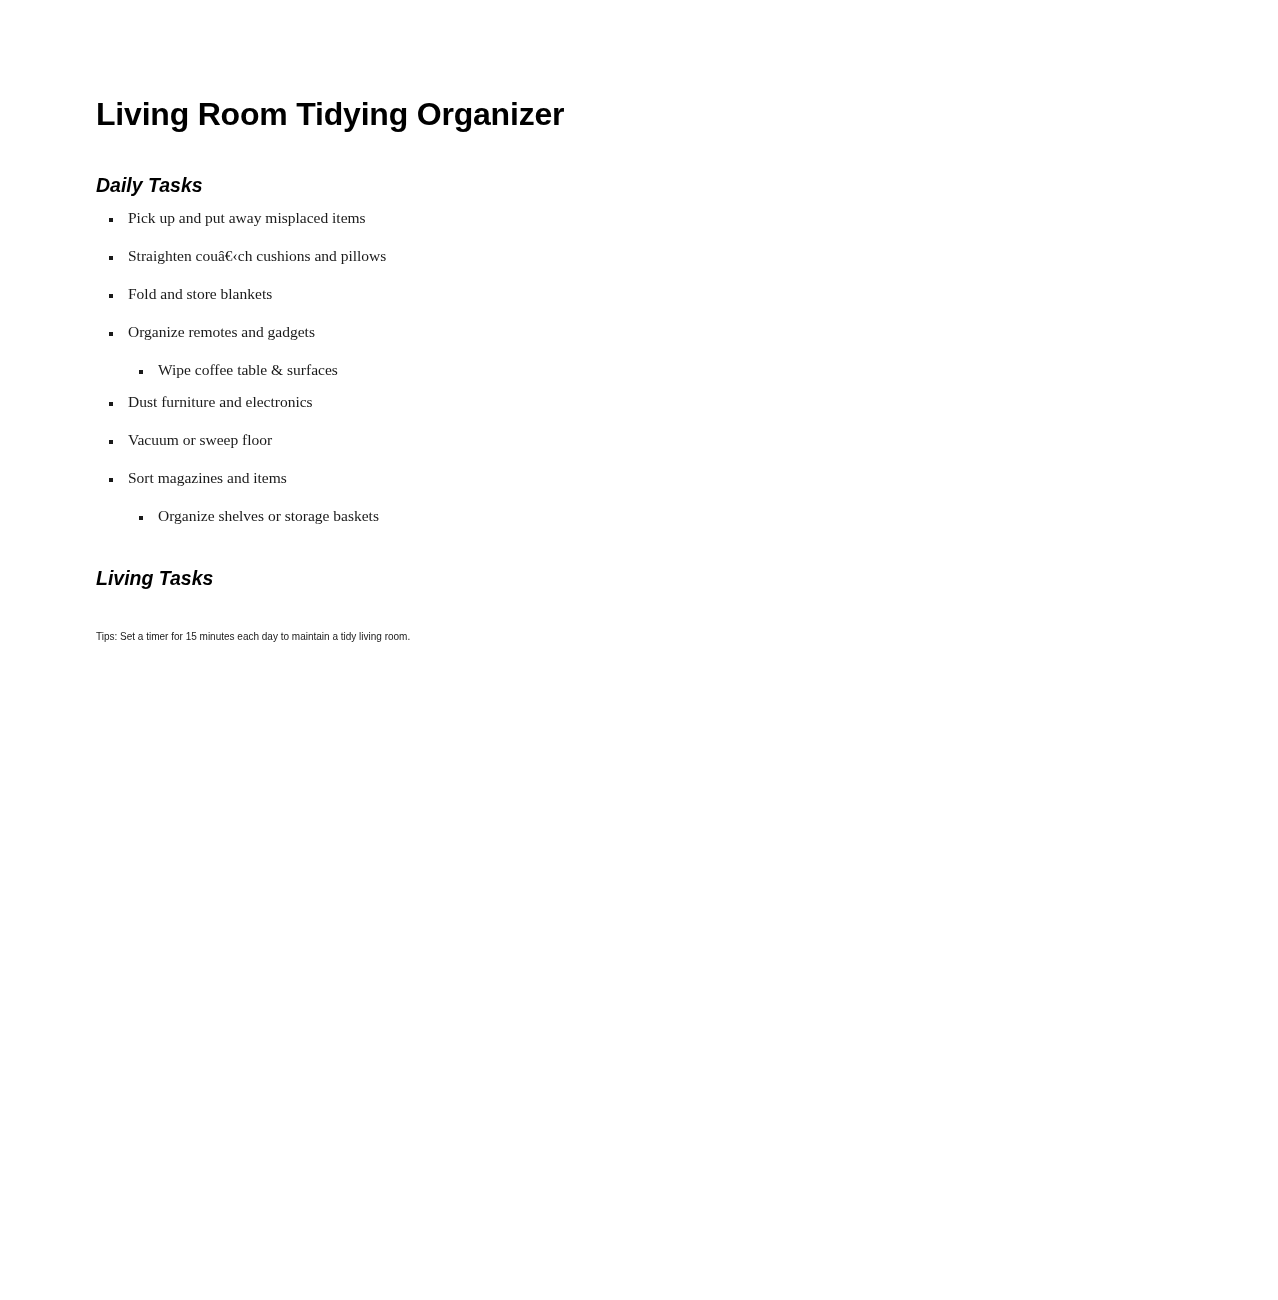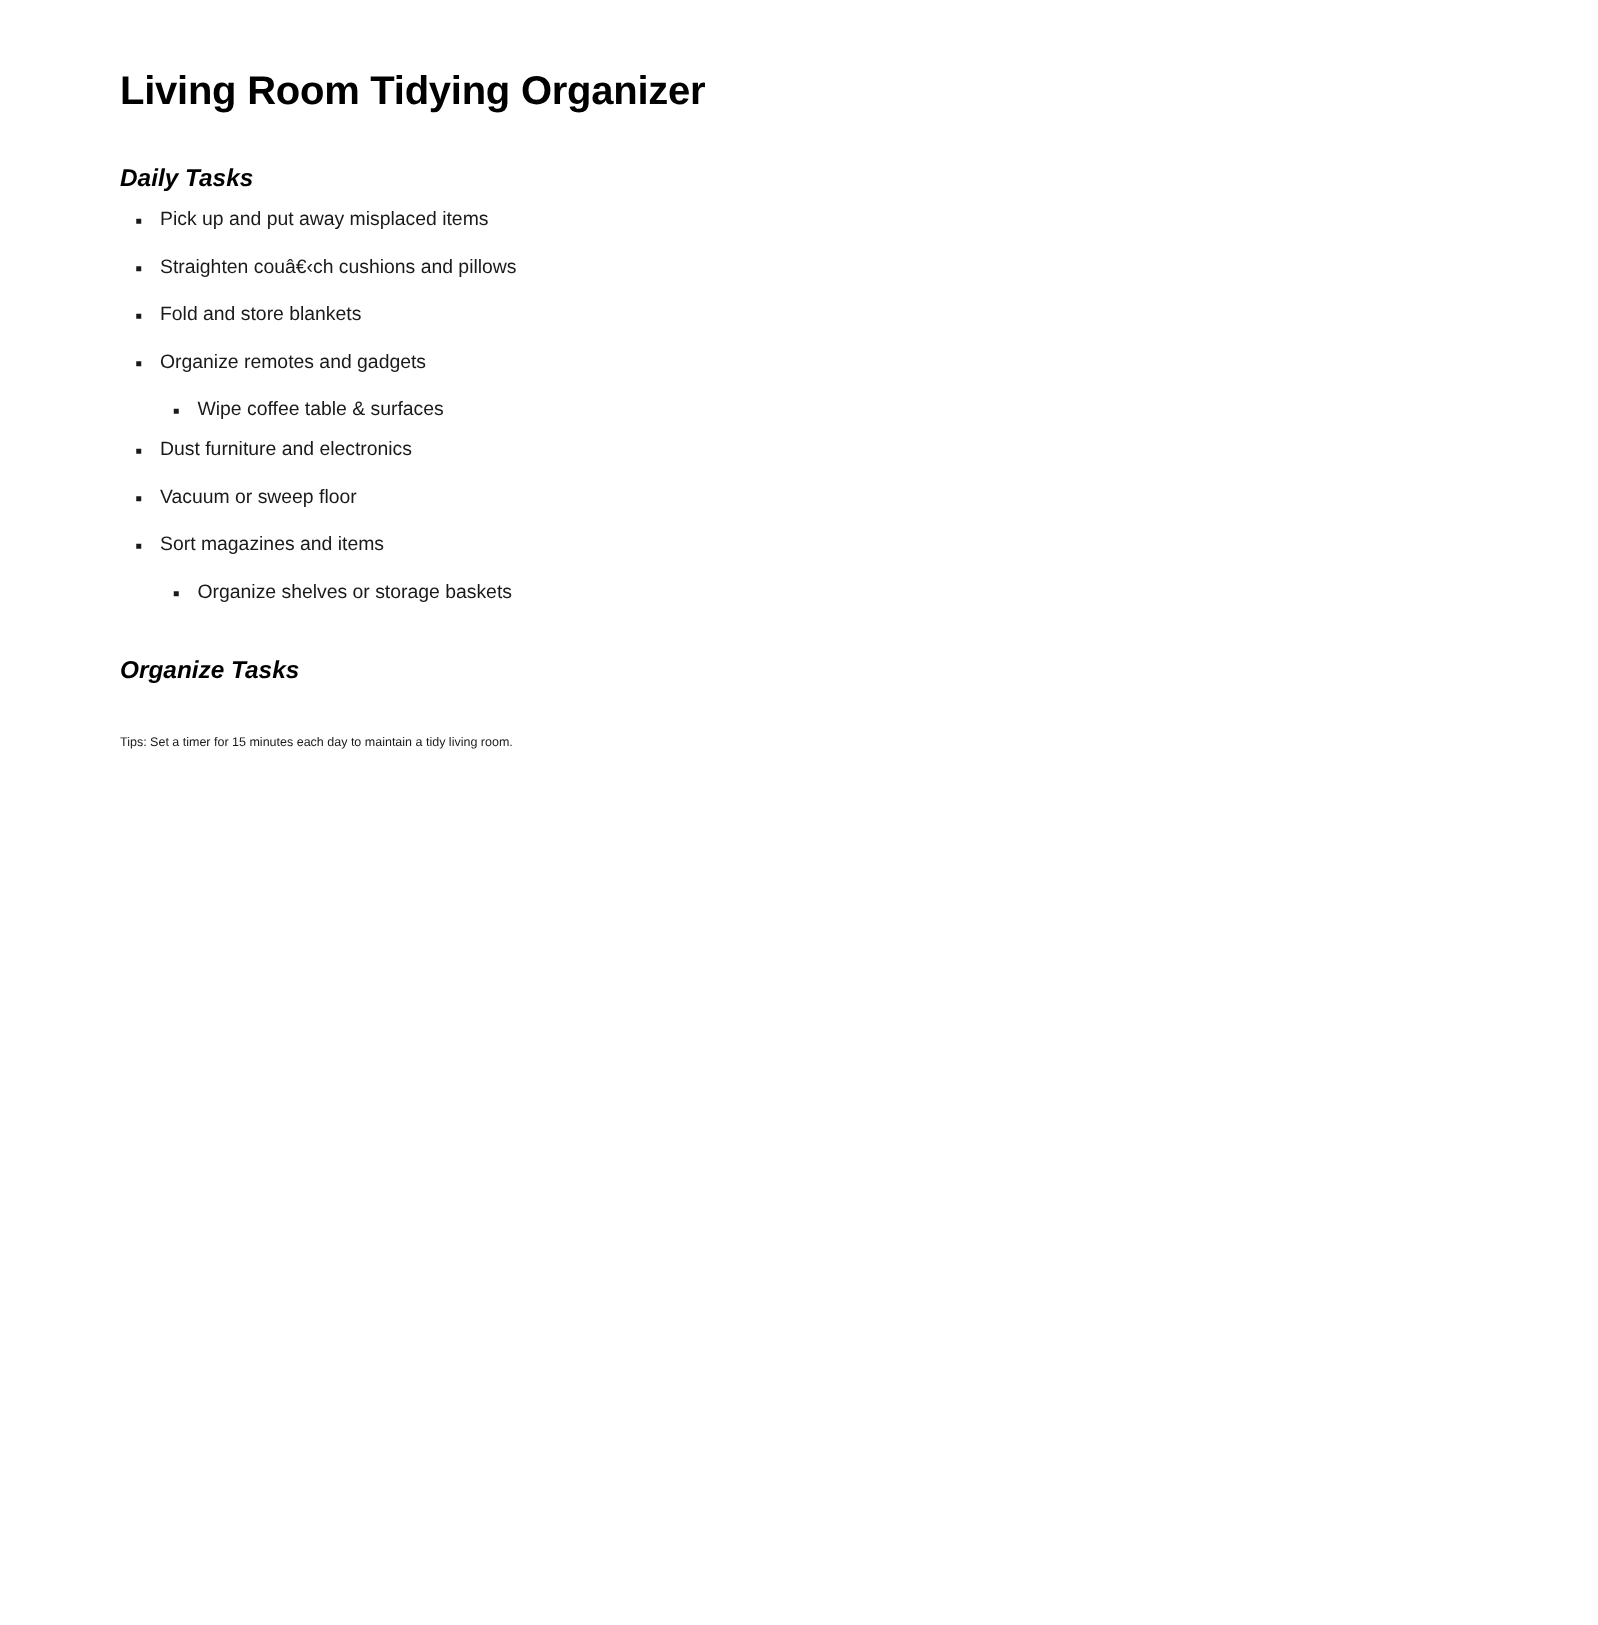--- a/index.html
+++ b/index.html
@@ -11,21 +11,21 @@
   body {
     width: 1278px;
     height: 1300px;
     font-family: "Liberation Sans", "DejaVu Sans", sans-serif;
     color: #000000;
     -webkit-font-smoothing: antialiased;
     overflow: hidden;
   }
 
   .page {
-    padding: 54px 96px 0 96px;
+    padding: 96px 96px 0 96px;
     box-sizing: border-box;
   }
 
   h1.doc-title {
     font-size: 32px;
     font-weight: bold;
     line-height: 1.15;
     margin: 0 0 0 0;
     padding: 0;
     letter-spacing: -0.2px;
@@ -47,20 +47,21 @@
     margin: 11px 0 0 0;
     padding-left: 27px;
   }
 
   ul.task-list li {
     font-size: 15.5px;
     line-height: 1.35;
     margin: 0 0 17px 0;
     padding-left: 5px;
     color: #1a1a1a;
+    font-family: Liberation Serif, serif;
   }
 
   ul.task-list li:last-child {
     margin-bottom: 0;
     margin-left: 30px;
   }
 
   ul.task-list li::marker {
     font-size: 12px;
   }
@@ -89,17 +90,17 @@
     <li>Wipe coffee table &amp; surfaces</li>
   </ul>
 
   <ul class="task-list">
     <li>Dust furniture and electronics</li>
     <li>Vacuum or sweep floor</li>
     <li>Sort magazines and items</li>
     <li>Organize shelves or storage baskets</li>
   </ul>
 
-  <h2 class="section-title">Organize Tasks</h2>
+  <h2 class="section-title">Living Tasks</h2>
 
   <p class="tips">Tips: Set a timer for 15 minutes each day to maintain a tidy living room.</p>
 
 </div>
 
 </body></html>

